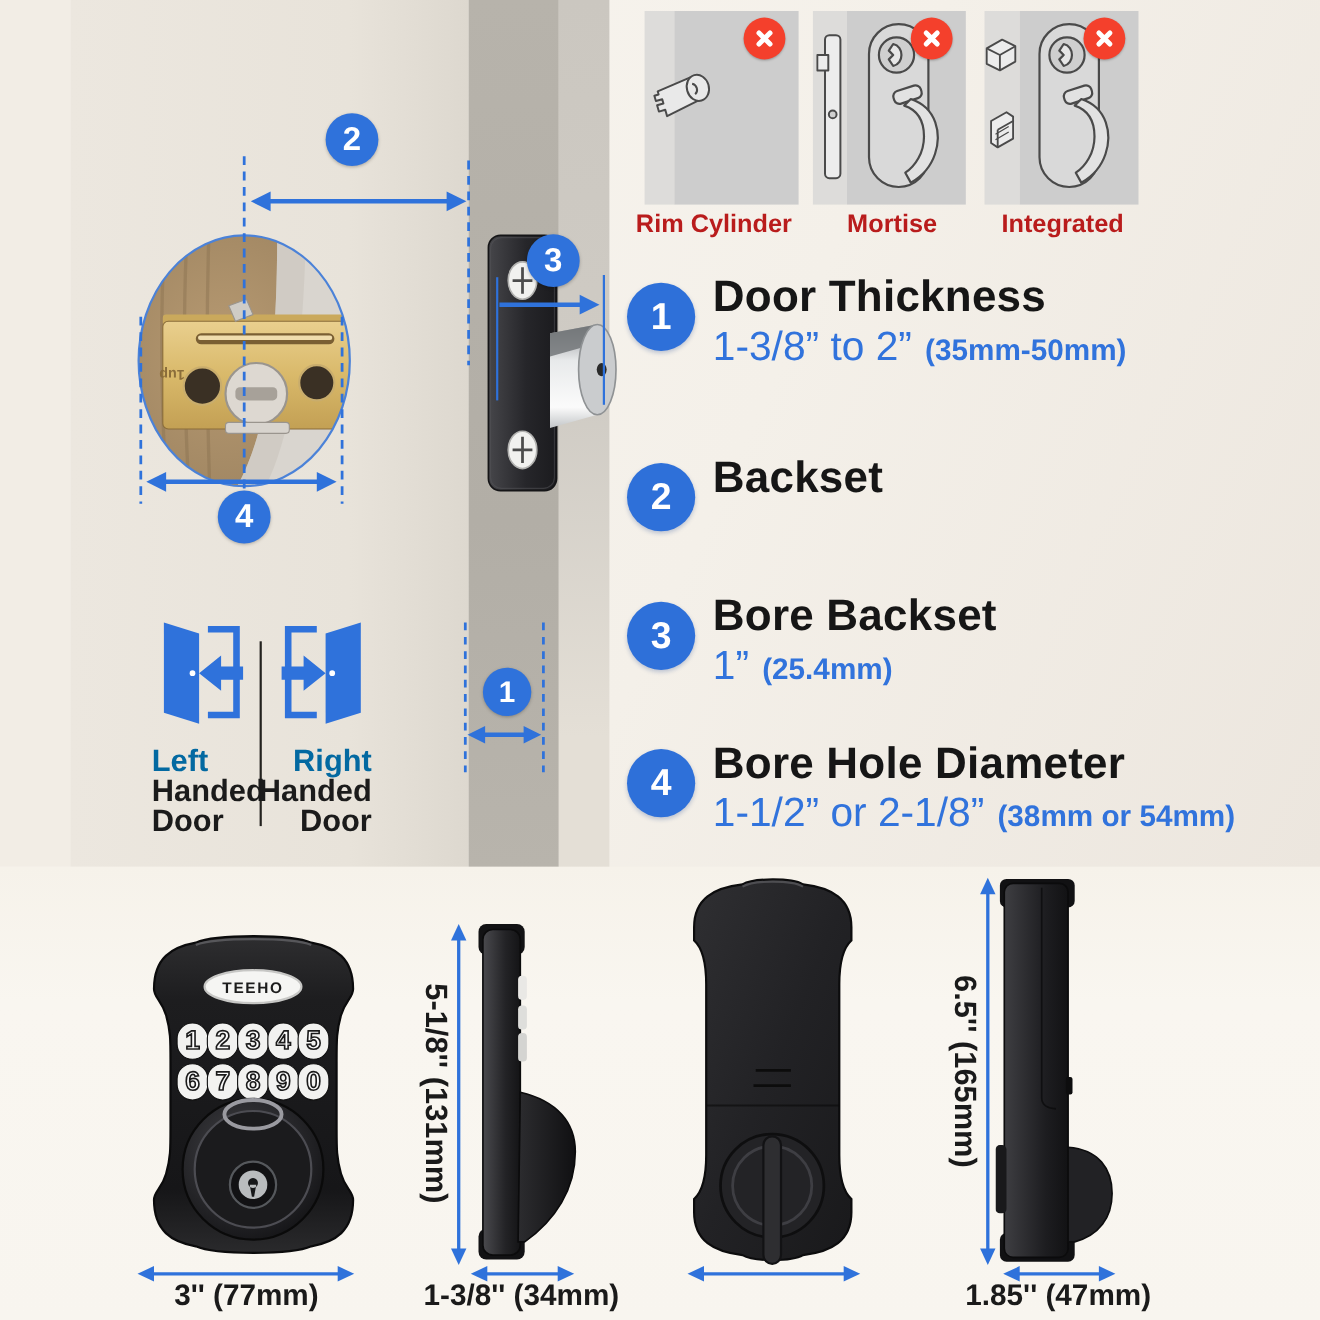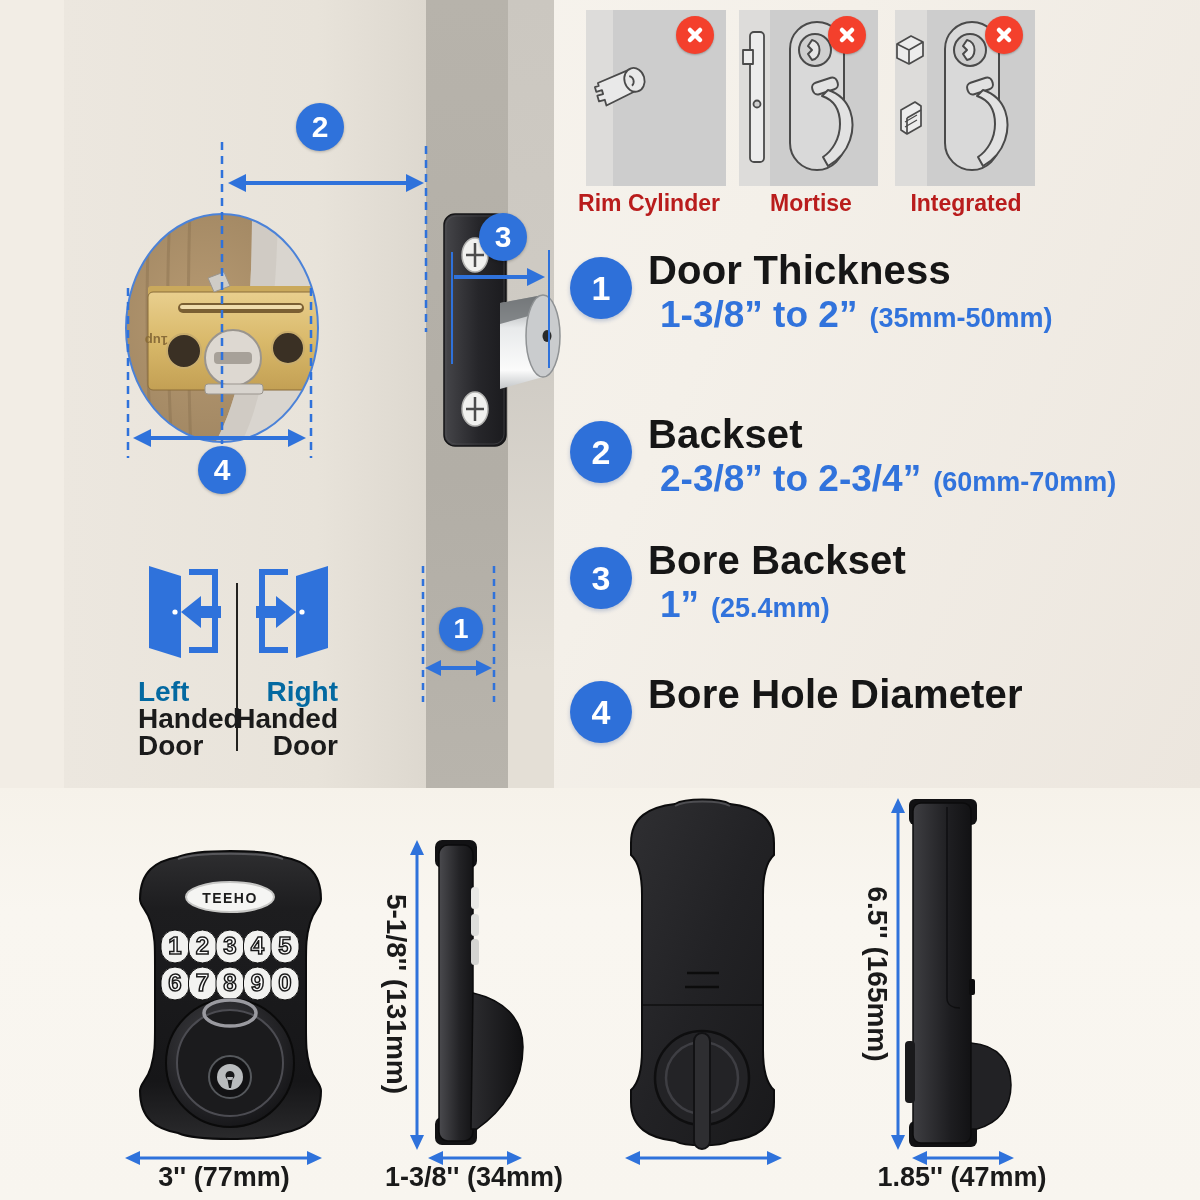--- a/index.html
+++ b/index.html
@@ -36,21 +36,21 @@
     box-shadow:0 1px 2px rgba(0,0,0,.25);}
   .panel-label{top:188px;height:30px;font-size:23px;font-weight:700;color:#b91c1c;
     display:flex;align-items:center;justify-content:center;white-space:nowrap;}
 
   
   .spec-num{width:62px;height:62px;border-radius:50%;background:#2e70d9;color:#fff;
     display:flex;align-items:center;justify-content:center;font-size:34px;font-weight:700;
     box-shadow:0 2px 4px rgba(20,60,140,.25);}
   .spec-title{font-size:40px;font-weight:700;color:#161616;white-space:nowrap;letter-spacing:.2px;}
   .spec-value-row{display:flex;align-items:baseline;white-space:nowrap;}
-  .spec-value{font-size:37px;font-weight:700;color:#3173dc;margin-left:12px;}
+  .spec-value{font-size:37px;font-weight:400;color:#3173dc;}
   .spec-metric{font-size:27px;font-weight:600;color:#3173dc;margin-left:12px;}
 
   
   .hand-label{font-size:28px;font-weight:700;line-height:27px;color:#1b1b1b;}
   .hand-label .accent{color:#0369a1;}
   .hand-divider{width:2px;background:#23221f;}
 
   
   .dim-label{font-size:27px;font-weight:700;color:#1a1a1a;text-align:center;white-space:nowrap;}
   .dim-label.rot{transform:rotate(90deg);font-size:28px;}
@@ -252,34 +252,34 @@
 
   <div class="abs spec-num" style="left:570px;top:257px">1</div>
   <div class="abs spec-title" style="left:648px;top:248px">Door Thickness</div>
   <div class="abs spec-value-row" style="left:648px;top:294px">
     <span class="spec-value">1-3/8” to 2”</span>
     <span class="spec-metric">(35mm-50mm)</span>
   </div>
 
   <div class="abs spec-num" style="left:570px;top:421px">2</div>
   <div class="abs spec-title" style="left:648px;top:412px">Backset</div>
-  <div class="abs spec-value-row" style="left:648px;top:458px">
-    <span class="spec-value">2-3/8” to 2-3/4”</span>
-    <span class="spec-metric">(60mm-70mm)</span>
-  </div>
 
   <div class="abs spec-num" style="left:570px;top:547px">3</div>
   <div class="abs spec-title" style="left:648px;top:538px">Bore Backset</div>
   <div class="abs spec-value-row" style="left:648px;top:584px">
     <span class="spec-value">1”</span>
     <span class="spec-metric">(25.4mm)</span>
   </div>
 
   <div class="abs spec-num" style="left:570px;top:681px">4</div>
   <div class="abs spec-title" style="left:648px;top:672px">Bore Hole Diameter</div>
+  <div class="abs spec-value-row" style="left:648px;top:718px">
+    <span class="spec-value">1-1/2” or 2-1/8”</span>
+    <span class="spec-metric">(38mm or 54mm)</span>
+  </div>
 
   <svg class="abs" style="left:133px;top:562px" width="90" height="100" viewBox="0 0 90 100">
     <path d="M56,10 L82,10 L82,88 L56,88" fill="none" stroke="#2f72db" stroke-width="6"></path>
     <polygon points="16,4 48,14 48,96 16,86" fill="#2f72db"></polygon>
     <circle cx="42" cy="50" r="2.6" fill="#fff"></circle>
     <polygon points="48,50 68,34 68,44 88,44 88,56 68,56 68,66" fill="#2f72db"></polygon>
   </svg>
   <svg class="abs" style="left:254px;top:562px" width="90" height="100" viewBox="0 0 90 100">
     <g transform="translate(90,0) scale(-1,1)">
       <path d="M56,10 L82,10 L82,88 L56,88" fill="none" stroke="#2f72db" stroke-width="6"></path>

